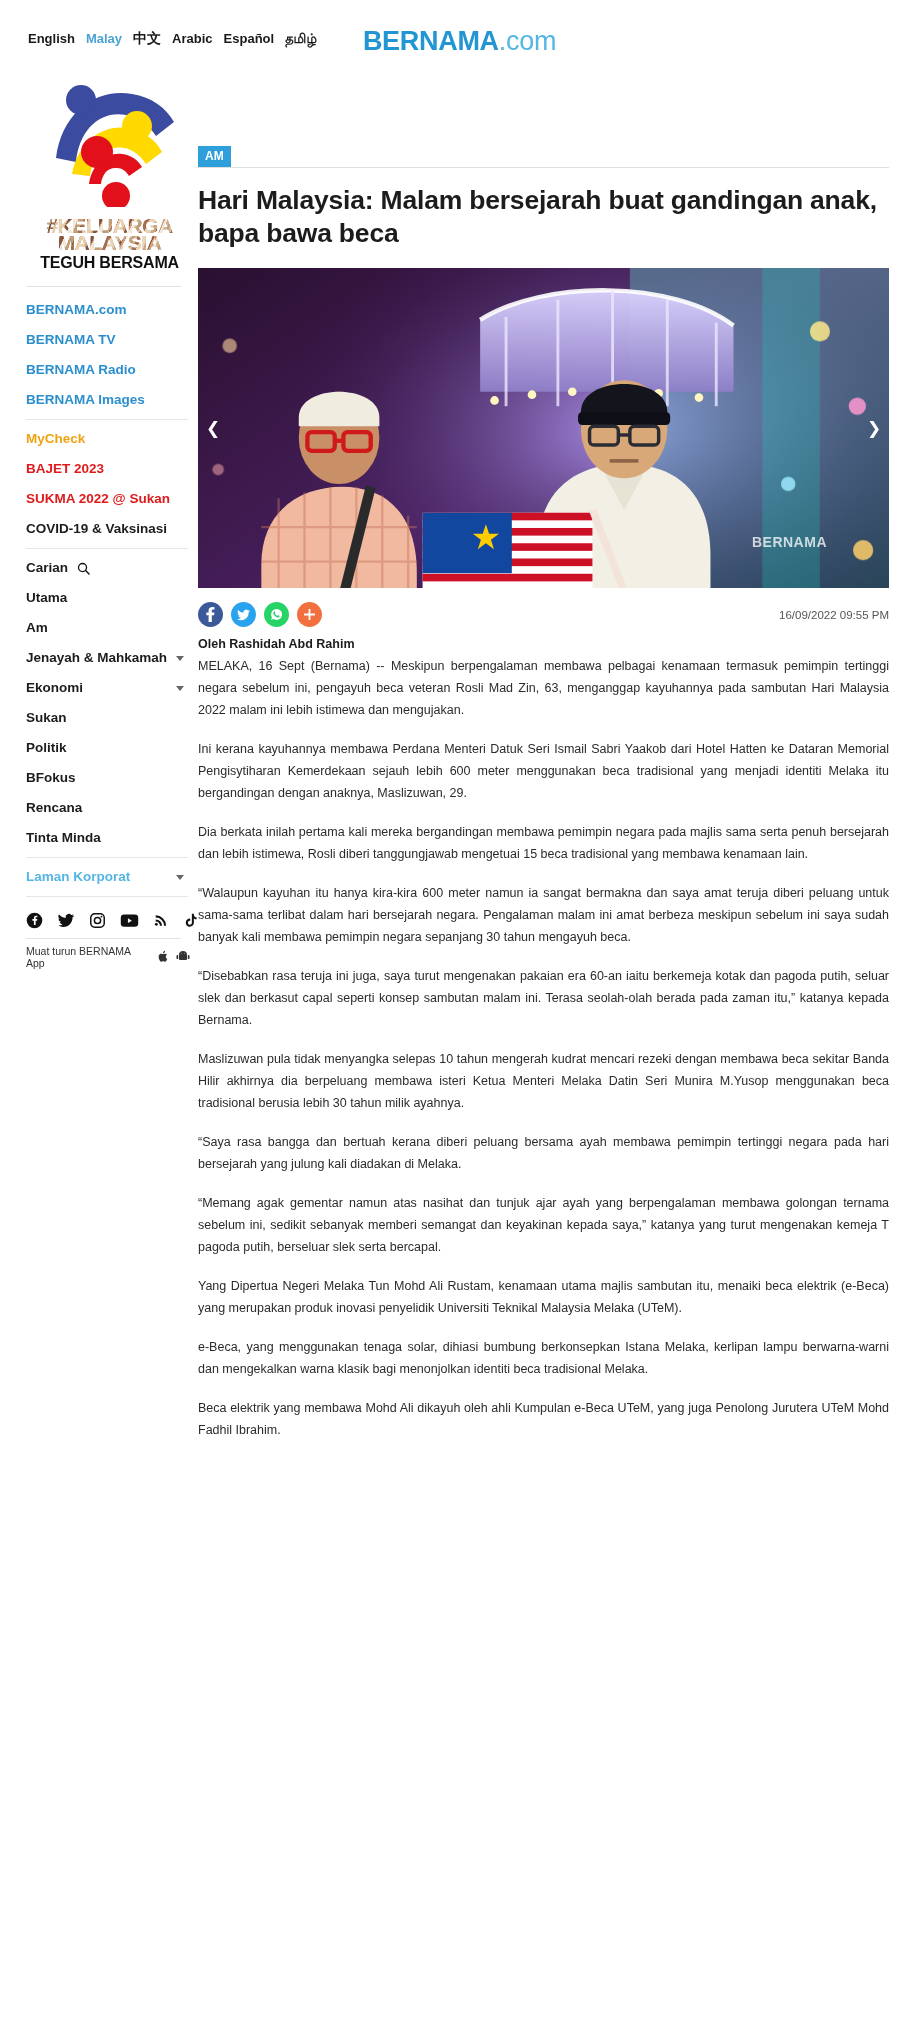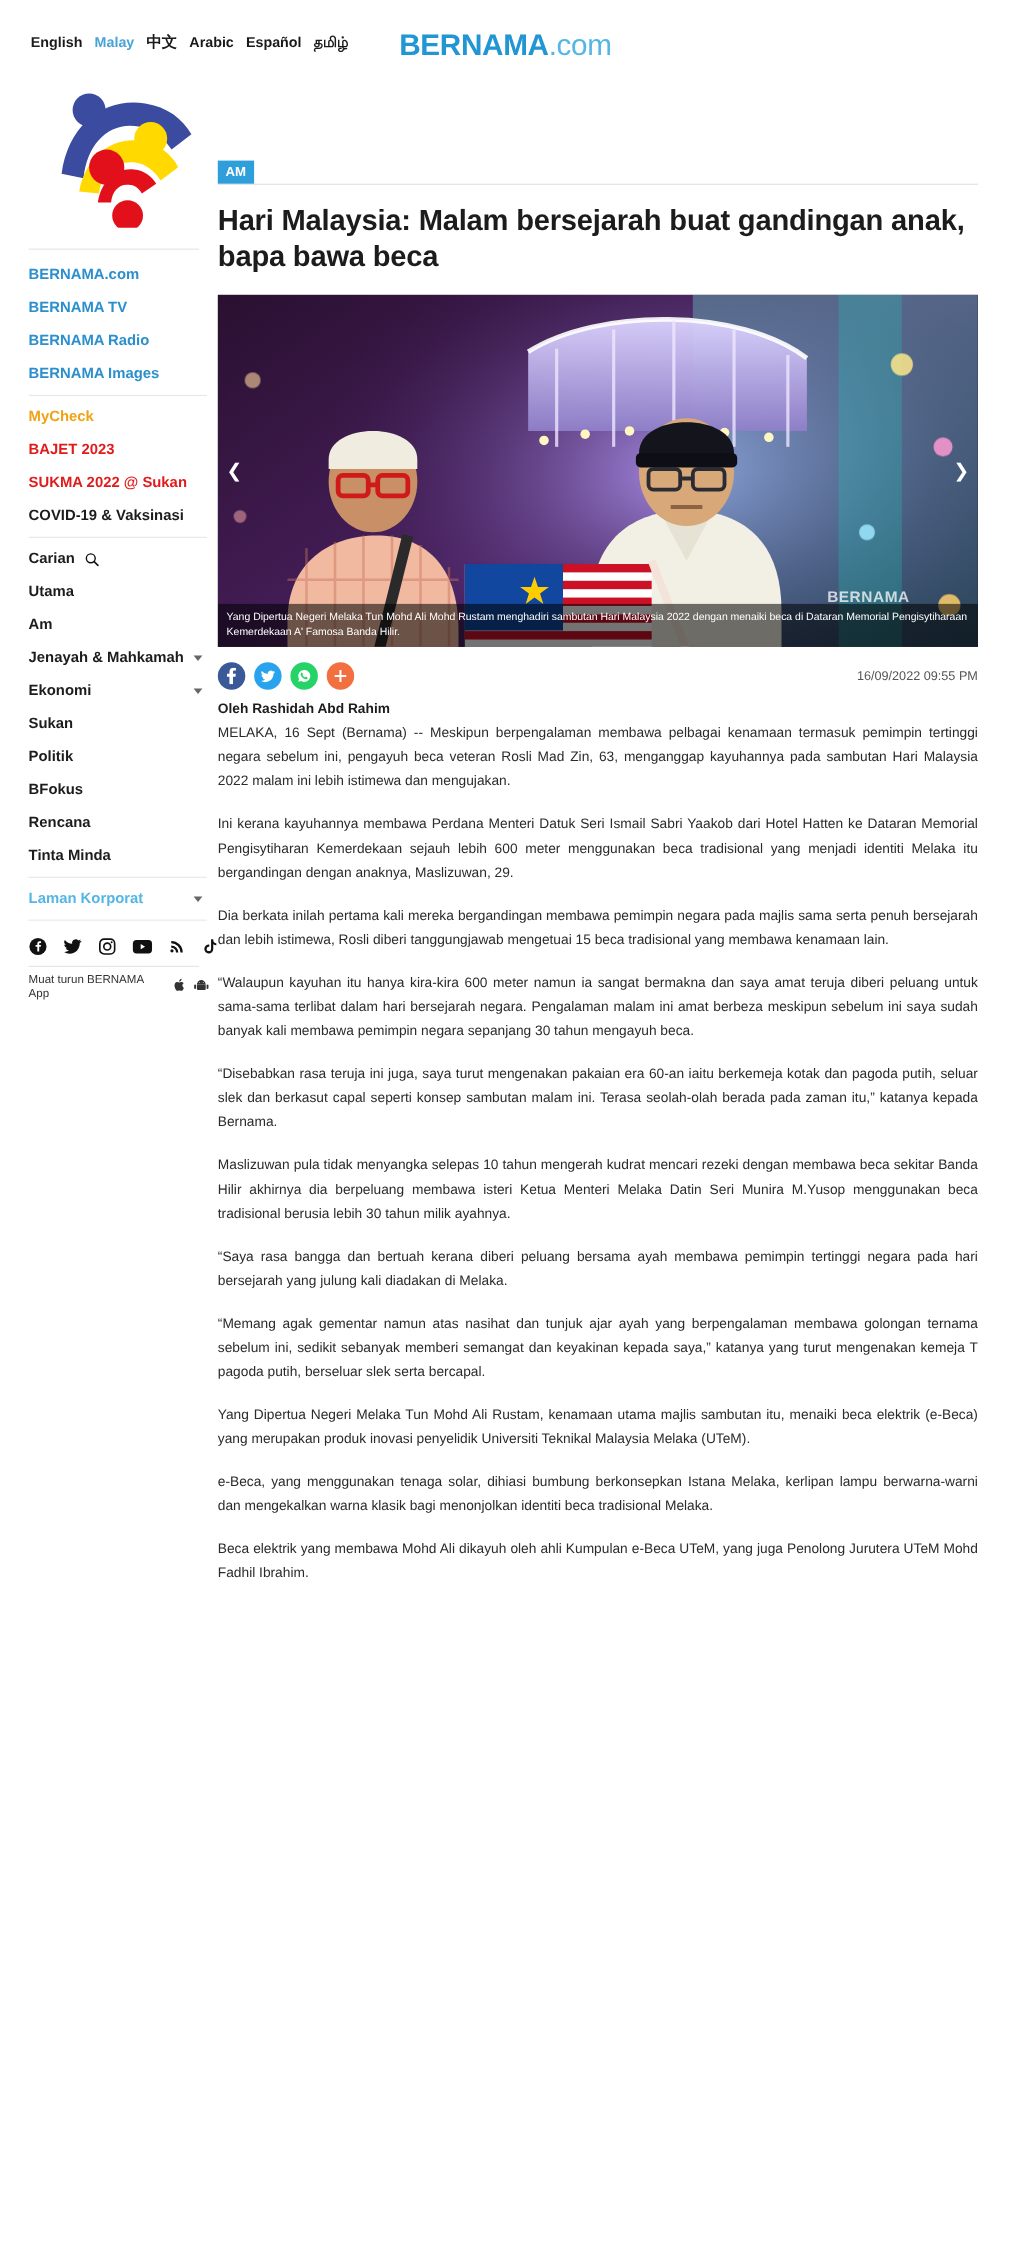--- a/index.html
+++ b/index.html
@@ -179,20 +179,27 @@
           </g>
 
           <g fill="#e2101a">
             <path d="M55 112 C58 92 72 80 88 82 C97 83 104 88 108 95 L95 104 C92 99 88 96 83 96 C74 95 68 102 67 112 Z"></path>
             <circle cx="63" cy="80" r="16"></circle>
           </g>
           <circle cx="82" cy="124" r="14" fill="#e2101a"></circle>
         </svg>
       </div>
 
+      <div class="km-text">
+        <div class="km-hash">
+          <span class="ln">#KELUARGA</span>
+          <span class="ln">MALAYSIA</span>
+        </div>
+        <div class="km-teguh">TEGUH BERSAMA</div>
+      </div>
 
       <div class="sidebar-divider"></div>
 
       <div class="nav">
           <div class="nav-item blue">
             <span style="display: flex; align-items: center;">
               <span class="lbl">BERNAMA.com</span>
             </span>
           </div>
           <div class="nav-item blue">
@@ -495,21 +502,20 @@
           </g>
 
           <ellipse cx="150" cy="252" rx="17" ry="13" fill="#c98f66" transform="rotate(-12 150 252)"></ellipse>
 
           <rect x="0" y="286" width="480" height="34" fill="#120a18" opacity="0.6"></rect>
         </svg>
 
         <div class="bernama-wm">BERNAMA</div>
         <div class="hero-arrow left">❮</div>
         <div class="hero-arrow right">❯</div>
-        <div class="caption">Yang Dipertua Negeri Melaka Tun Mohd Ali Mohd Rustam menghadiri sambutan Hari Malaysia 2022 dengan menaiki beca di Dataran Memorial Pengisytiharaan Kemerdekaan A' Famosa Banda Hilir.</div>
       </div>
 
       
       <div class="share-row">
         <div class="share-btns">
           <span class="sbtn fb">
             <svg width="9" height="15" viewBox="0 0 10 18">
                 <path d="M6.6 18V9.8h2.7l.4-3.2H6.6V4.6c0-.9.3-1.5 1.6-1.5H9.8V.2C9.5.2 8.4 0 7.1 0 4.5 0 2.7 1.6 2.7 4.3v2.3H0v3.2h2.7V18z" fill="#fff"></path>
               </svg>
           </span>

